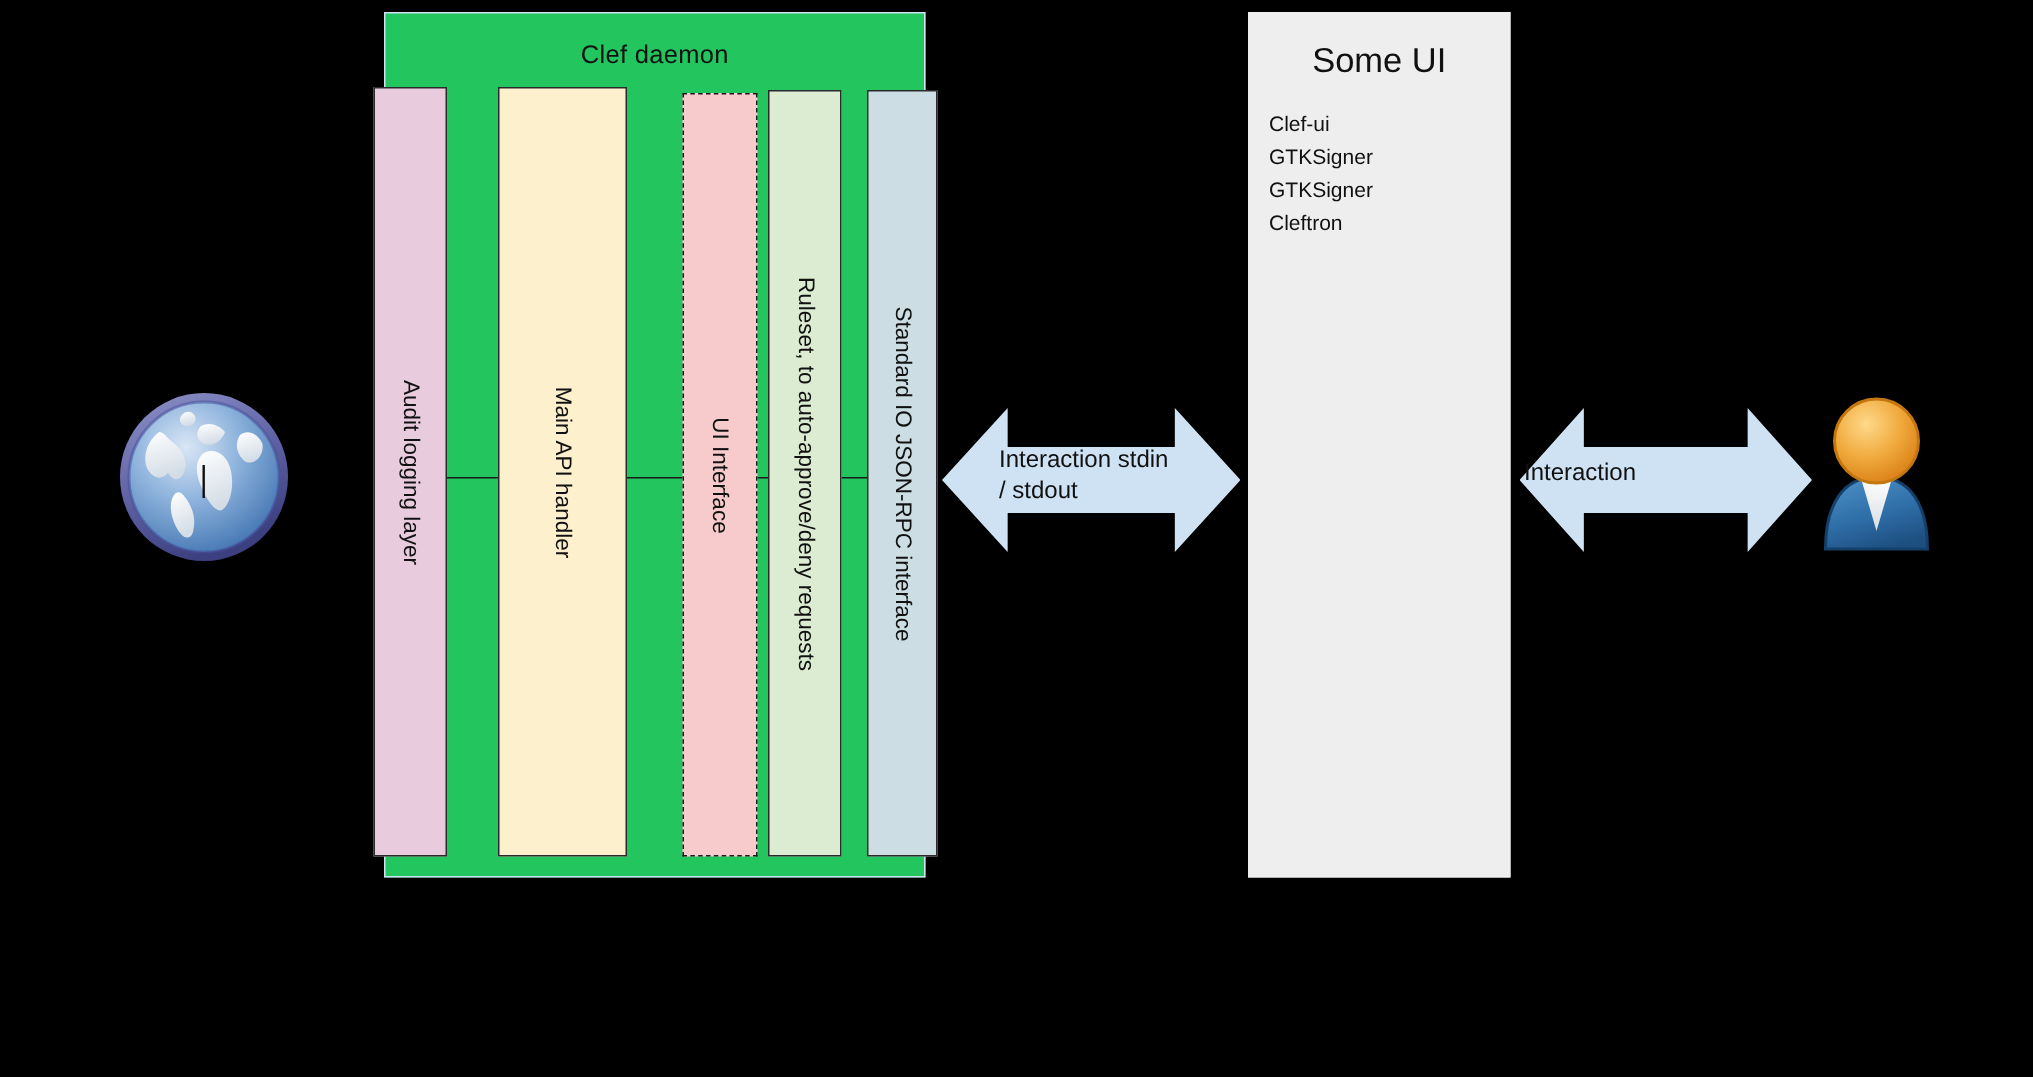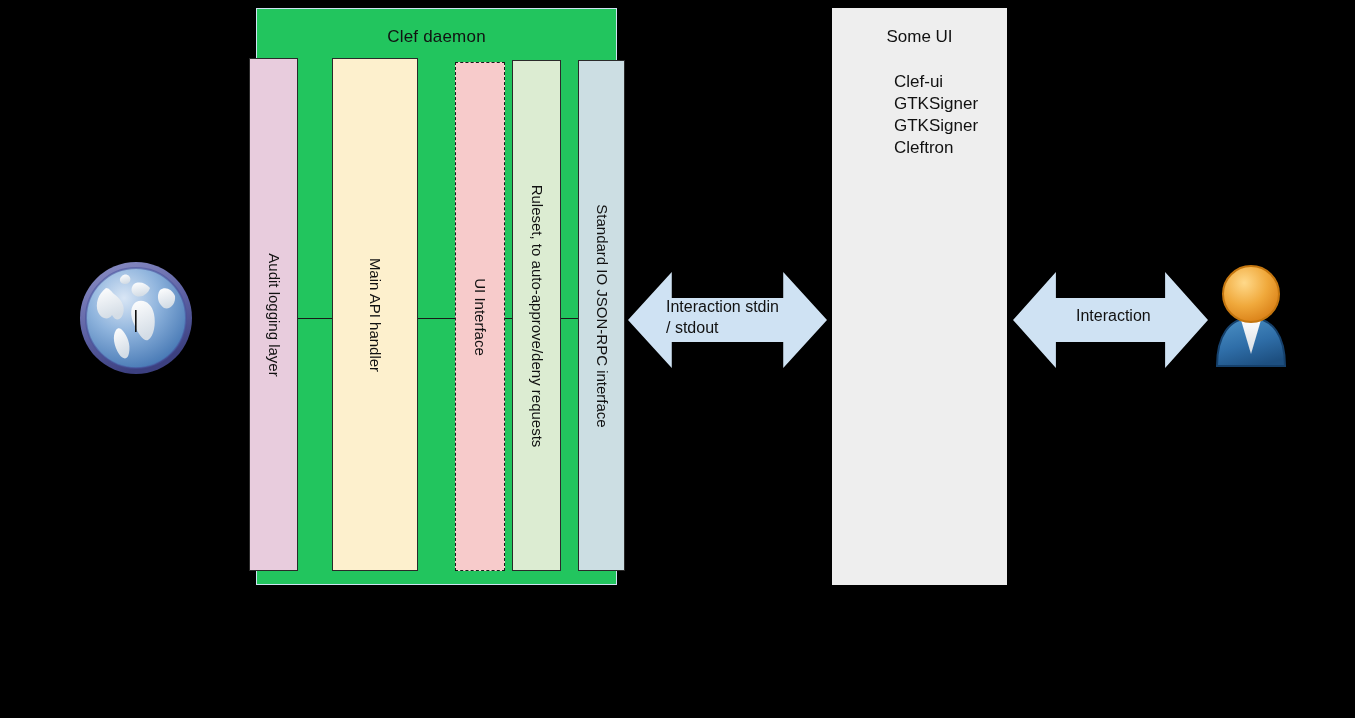--- a/index.html
+++ b/index.html
@@ -83,36 +83,35 @@
     background: #eeeeee;
     border: 1px solid #eeeeee;
     box-sizing: border-box;
   }
   #some-ui-title {
     position: absolute;
     left: 0;
     top: 18px;
     width: 100%;
     text-align: center;
-    font-size: 17px;
+    font-size: 23px;
     color: #111111;
   }
   #some-ui-list {
     position: absolute;
     left: 13px;
     top: 62px;
     margin: 0;
     padding: 0;
     list-style: none;
   }
   #some-ui-list li {
-    font-size: 17px;
+    font-size: 14px;
     line-height: 22px;
     color: #111111;
-    margin-left: 48px;
   }
 
   
   .dblarrow {
     position: absolute;
     background: #cfe2f3;
   }
   #arrow-stdio {
     left: 628px;
     top: 272px;
@@ -130,21 +129,21 @@
                        78% 100%, 78% 73%, 22% 73%, 22% 100%);
   }
   .arrow-label {
     position: absolute;
     font-size: 16px;
     line-height: 21px;
     color: #111111;
     white-space: pre-line;
   }
   #arrow-stdio-label       { left: 666px; top: 296px; }
-  #arrow-interaction-label { left: 1076px; top: 305px; }
+  #arrow-interaction-label { left: 1016px; top: 305px; }
 
   
   #globe-icon {
     position: absolute;
     left: 76px;
     top: 258px;
     width: 120px;
     height: 120px;
   }
 

